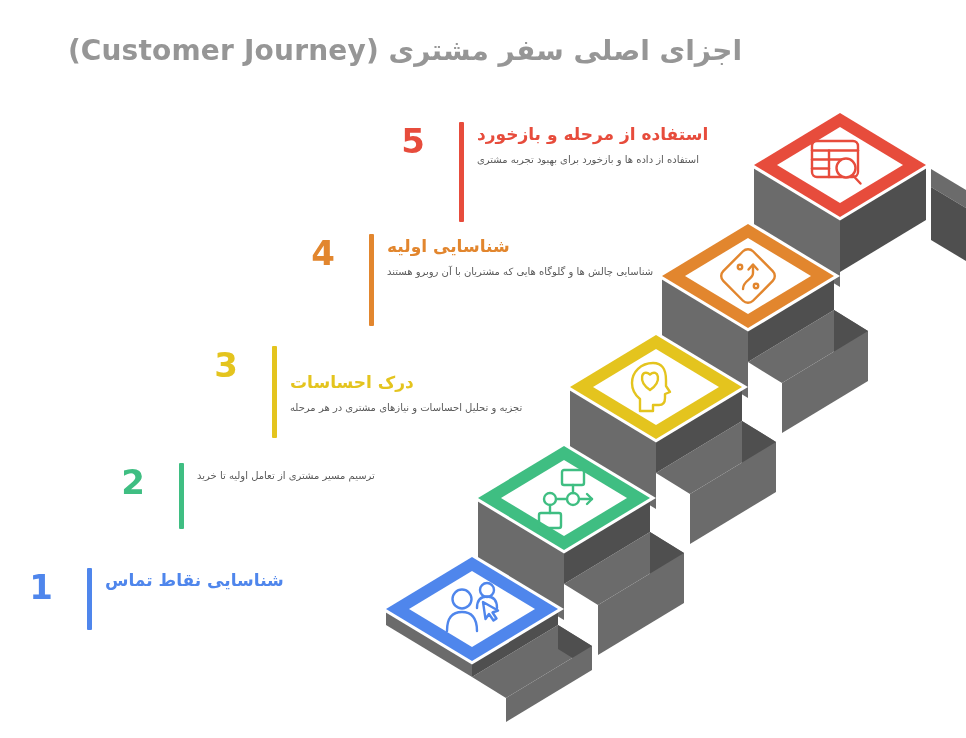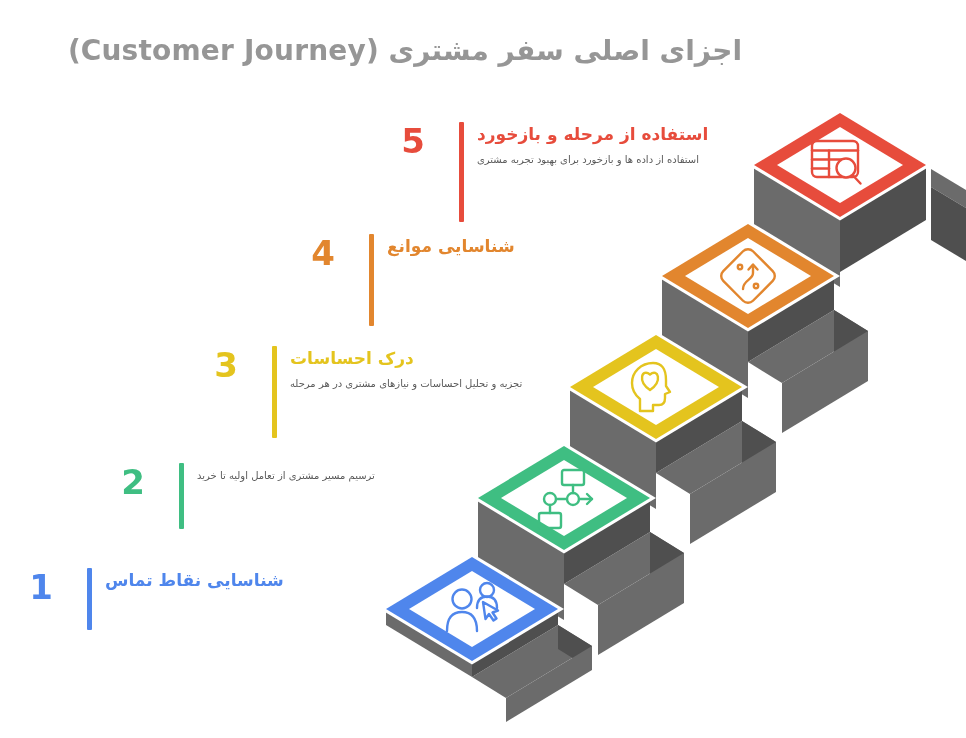--- a/index.html
+++ b/index.html
@@ -10,21 +10,21 @@
   #stairs{position:absolute;left:0;top:0;width:966px;height:738px;}
   .step{position:absolute;display:flex;align-items:flex-start;}
   .num{width:56px;text-align:right;font-size:34px;font-weight:bold;line-height:1;
        margin-top:2px;flex:0 0 auto;}
   .bar{width:5px;margin-left:34px;margin-right:13px;flex:0 0 auto;border-radius:1px;}
   .txt{flex:0 0 auto;text-align:left;}
   .stitle{font-size:17px;font-weight:bold;line-height:1.45;}
   .sdesc{font-size:10px;color:#595959;line-height:1.65;margin-top:5px;}
   .step-1{left:-3px;top:568px;}  .step-1 .bar{height:62px;}  .step-1 .txt{max-width:320px;}
   .step-2{left:89px;top:463px;}  .step-2 .bar{height:66px;}  .step-2 .txt{max-width:300px;}
-  .step-3{left:182px;top:346px;} .step-3 .bar{height:92px;}  .step-3 .txt{max-width:252px;}
+  .step-3{left:182px;top:346px;} .step-3 .bar{height:92px;}  .step-3 .txt{max-width:252px;margin-top:24px;}
   .step-4{left:279px;top:234px;} .step-4 .bar{height:92px;}  .step-4 .txt{max-width:288px;}
   .step-5{left:369px;top:122px;} .step-5 .bar{height:100px;} .step-5 .txt{max-width:262px;}
 </style>
 </head>
 <body>
 
 <div class="canvas">
   <div class="main-title" dir="rtl">اجزای اصلی سفر مشتری (Customer Journey)</div>
 
   <svg id="stairs" viewBox="0 0 966 738" xmlns="http://www.w3.org/2000/svg">
@@ -127,21 +127,22 @@
     <div class="bar" style="background: rgb(228, 196, 30);"></div>
     <div class="txt" dir="rtl">
       <div class="stitle" style="color: rgb(228, 196, 30);">درک احساسات</div>
       <div class="sdesc">تجزیه و تحلیل احساسات و نیازهای مشتری در هر مرحله</div>
     </div>
   </div>
   <div class="step step-4">
     <div class="num" style="color: rgb(226, 134, 46);">4</div>
     <div class="bar" style="background: rgb(226, 134, 46);"></div>
     <div class="txt" dir="rtl">
-      <div class="stitle" style="color: rgb(226, 134, 46);">شناسایی موانع</div>
+      <div class="stitle" style="color: rgb(226, 134, 46);">شناسایی اولیه</div>
+      <div class="sdesc">شناسایی چالش ها و گلوگاه هایی که مشتریان با آن روبرو هستند</div>
     </div>
   </div>
   <div class="step step-5">
     <div class="num" style="color: rgb(231, 76, 60);">5</div>
     <div class="bar" style="background: rgb(231, 76, 60);"></div>
     <div class="txt" dir="rtl">
       <div class="stitle" style="color: rgb(231, 76, 60);">استفاده از مرحله و بازخورد</div>
       <div class="sdesc">استفاده از داده ها و بازخورد برای بهبود تجربه مشتری</div>
     </div>
   </div>

